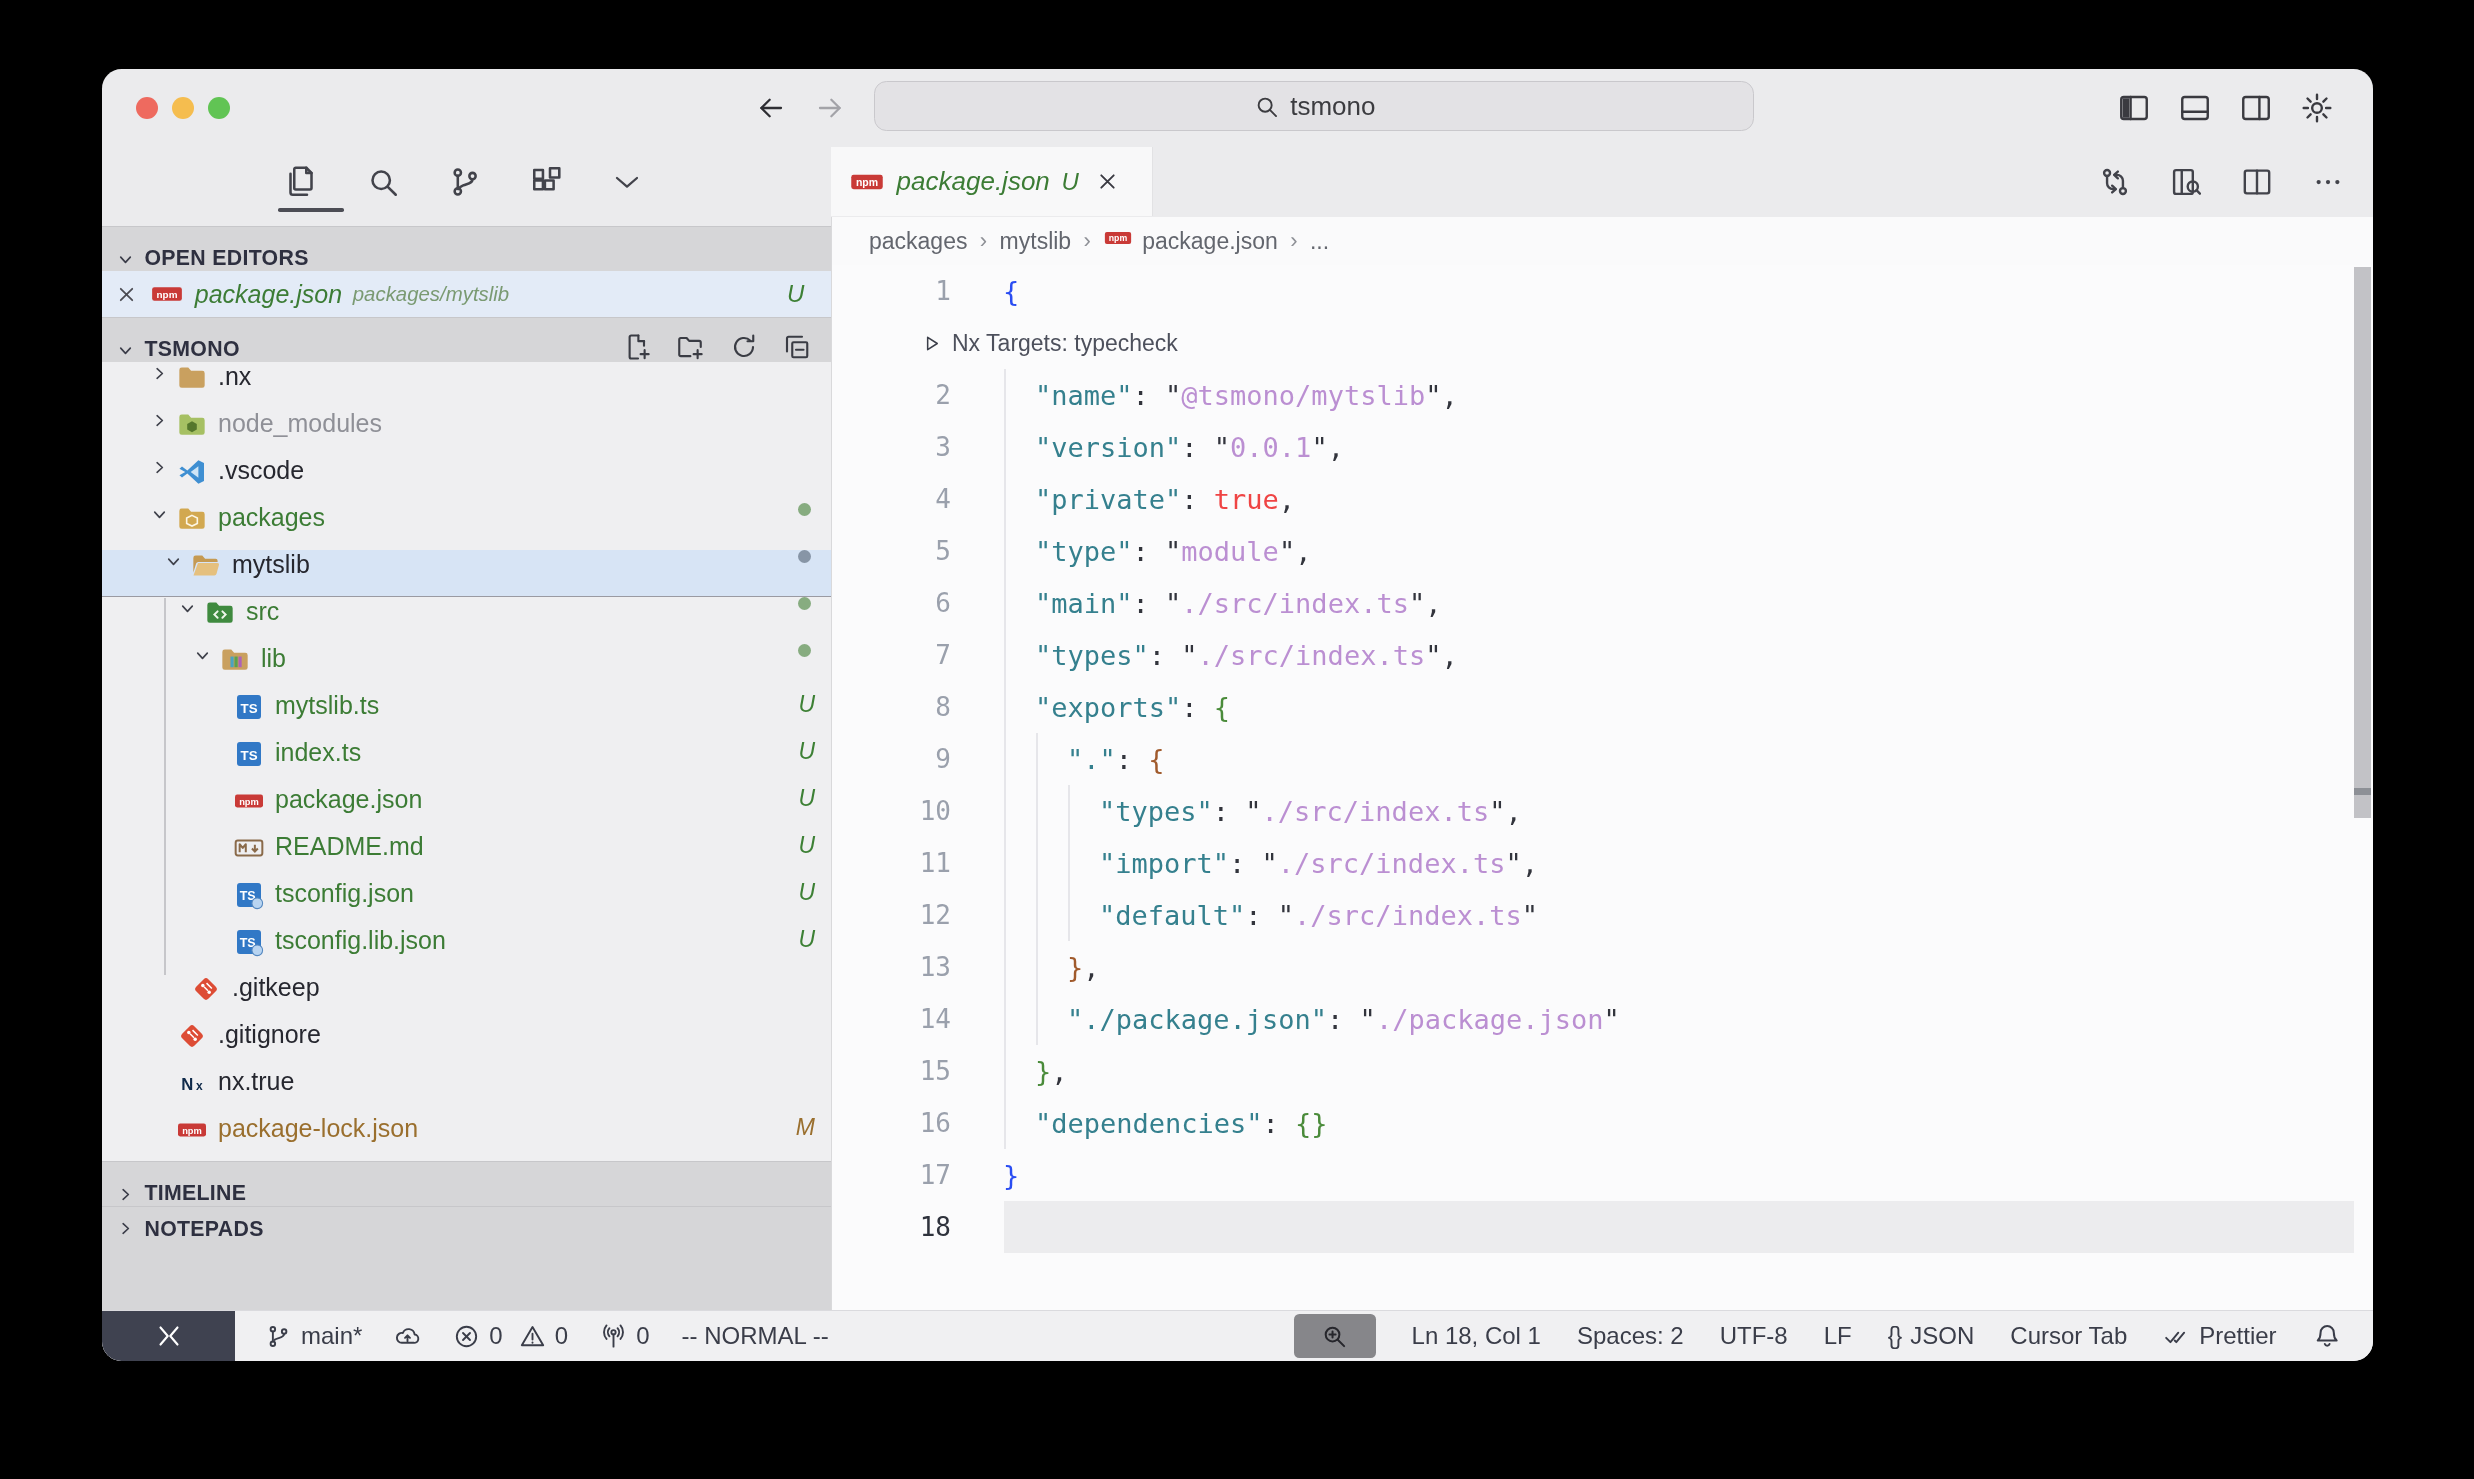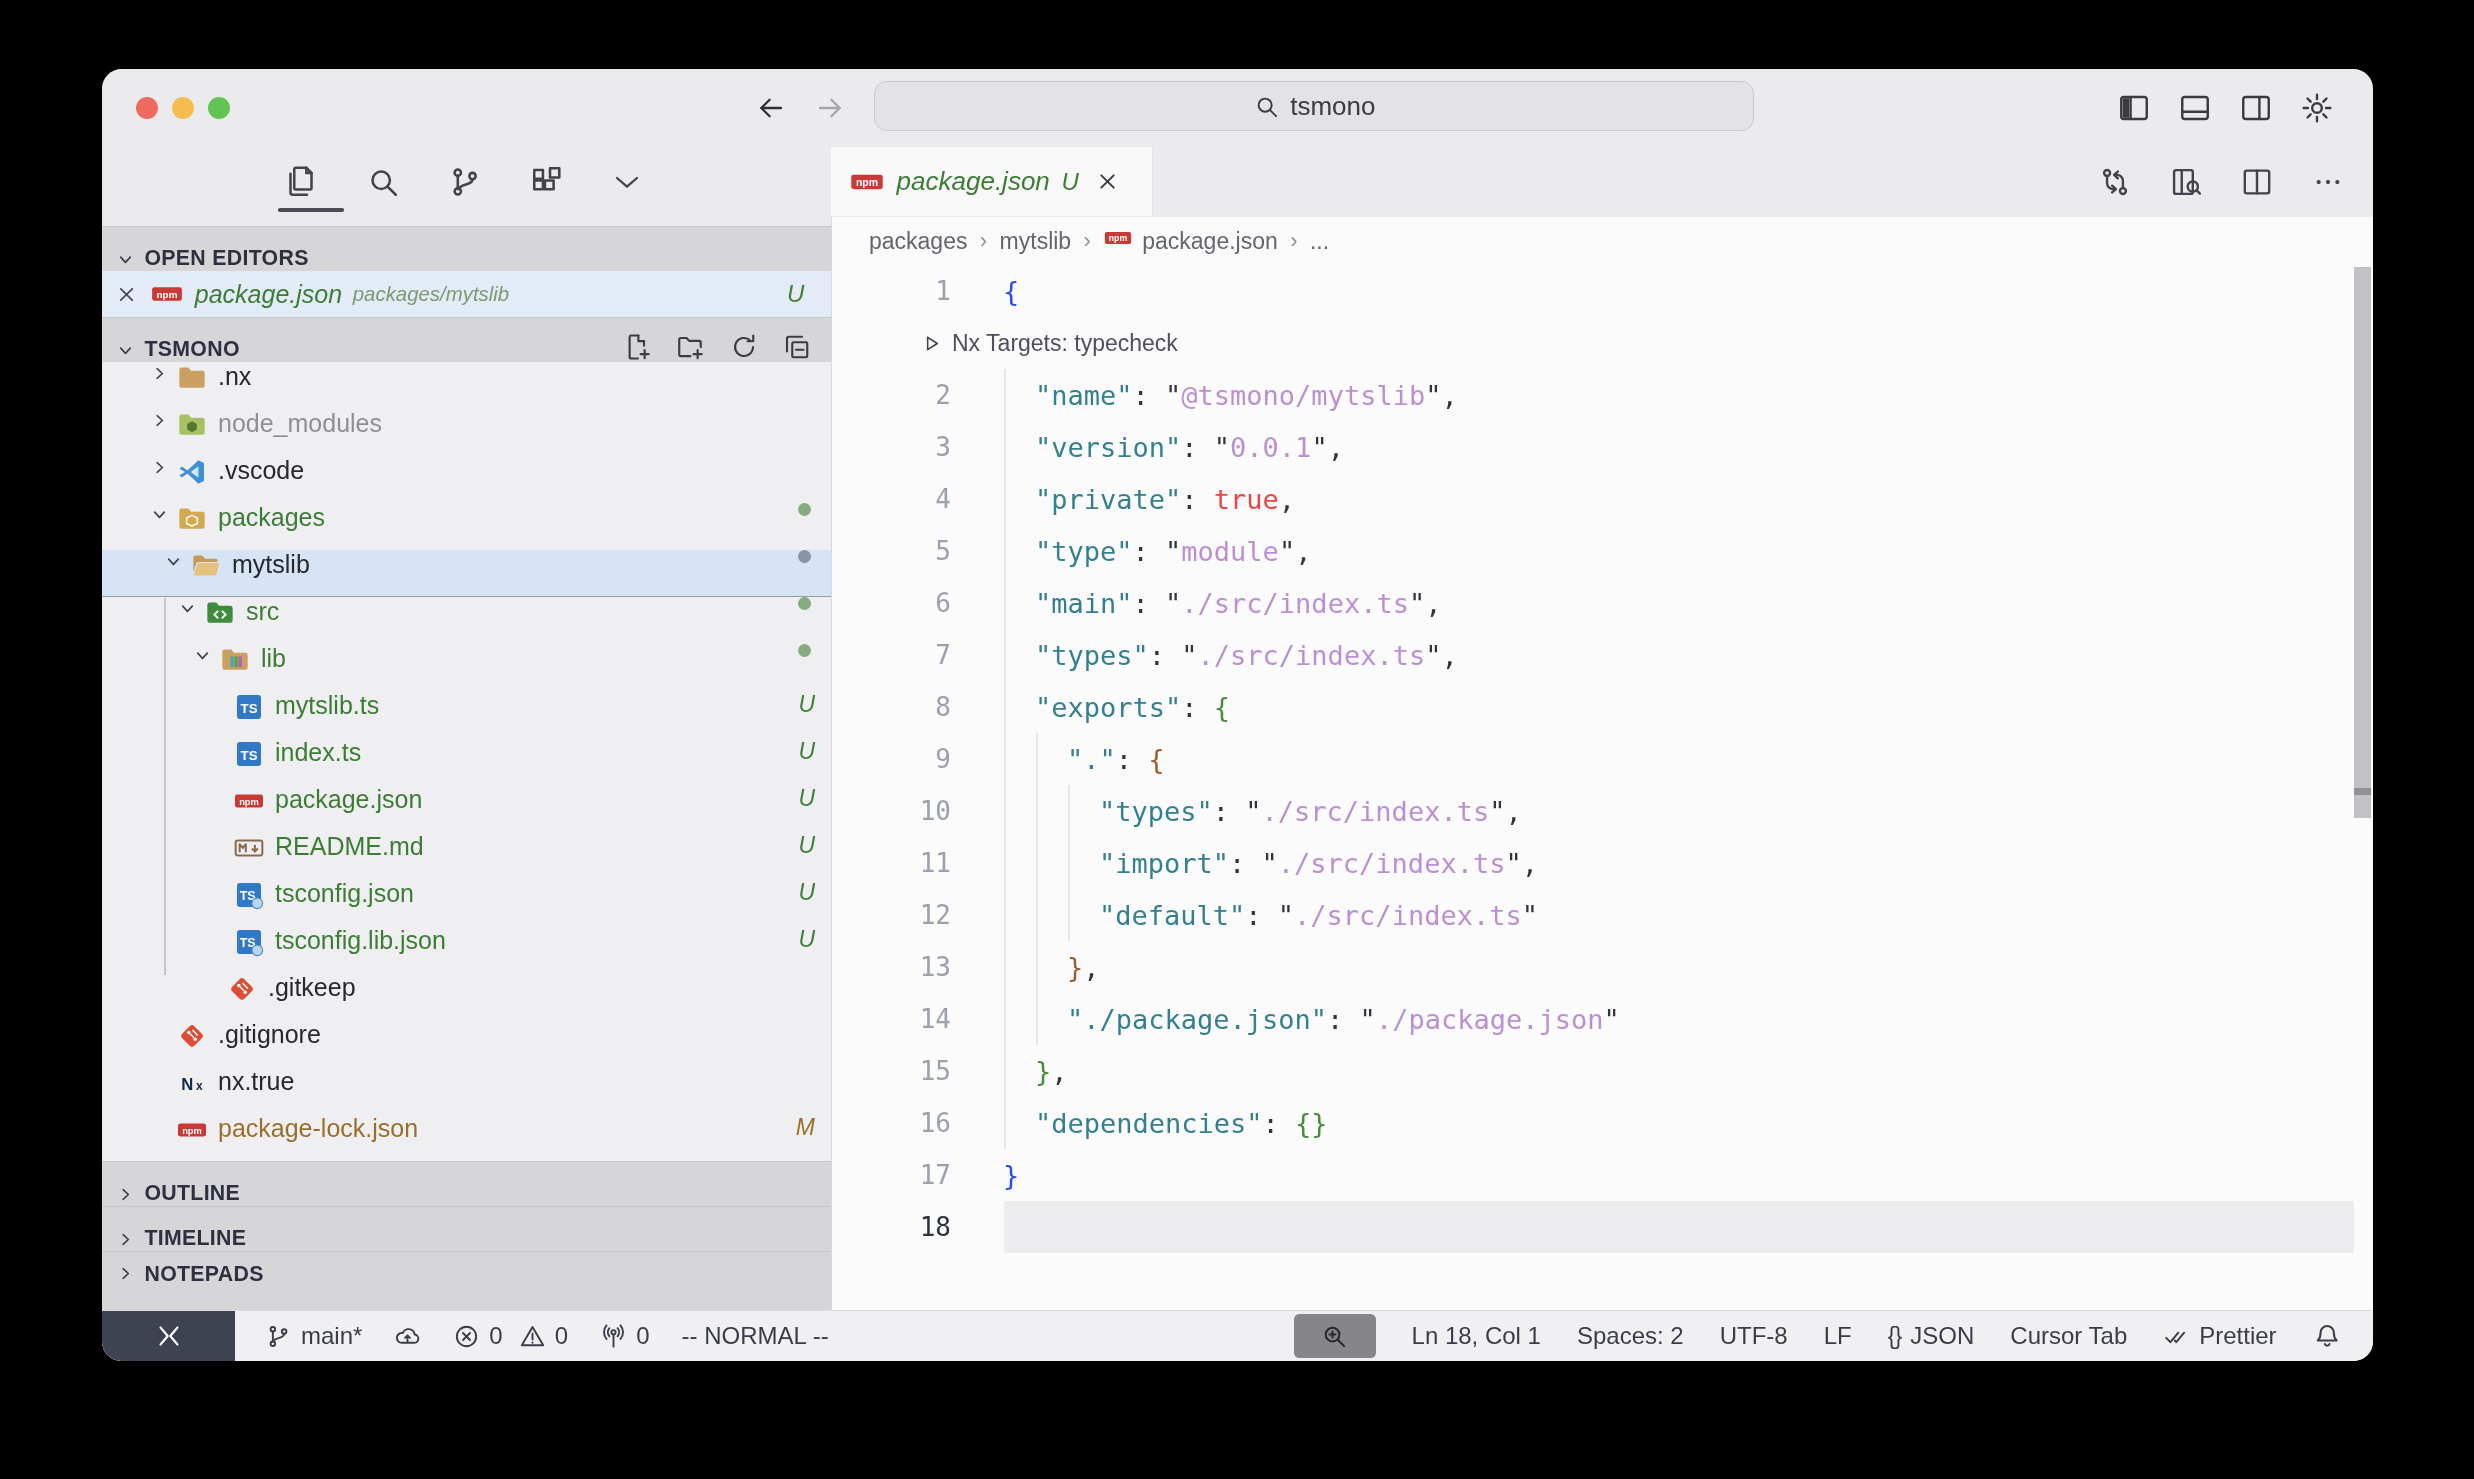--- a/index.html
+++ b/index.html
@@ -463,21 +463,21 @@
           <span class="t-icon">
             <svg width="32" height="32" viewBox="0 0 24 24">
               <rect x="3" y="3" width="18" height="18" rx="2.2" fill="#3178c6"></rect>
               <text x="11" y="16" font-size="9.4" font-weight="bold" fill="#ffffff" text-anchor="middle" font-family="'Liberation Sans',sans-serif" stroke="none">TS</text>
               <circle cx="18.2" cy="18.2" r="4" fill="#b8d4f1" stroke="#5588c0" stroke-width="0.8"></circle>
             </svg>
           </span>
           <span class="t-label c-green">tsconfig.lib.json</span>
           <span class="t-badge b-u">U</span>
         </div>
-        <div class="tree-row" style="padding-left: 55px; margin-left: 36px;">
+        <div class="tree-row" style="padding-left: 55px;">
           <span class="t-chev"></span>
           <span class="t-icon">
             <svg width="32" height="32" viewBox="0 0 24 24">
               <rect x="5.6" y="5.6" width="12.8" height="12.8" rx="2.4" transform="rotate(45 12 12)" fill="#dd4c35"></rect>
               <circle cx="9.6" cy="9.4" r="1.3" fill="#fff"></circle>
               <circle cx="14.4" cy="14.4" r="1.3" fill="#fff"></circle>
               <path d="M10.5 10.3l3 3M12.4 7.6l4 4" stroke="#fff" stroke-width="1.1" fill="none"></path>
             </svg>
           </span>
           <span class="t-label c-dark">.gitkeep</span>
@@ -510,28 +510,20 @@
             <svg width="32" height="32" viewBox="0 0 24 24">
               <rect x="1.5" y="7.2" width="21" height="9.6" rx="1.6" fill="#c93a37"></rect>
               <text x="12" y="14.7" font-size="7" font-weight="bold" fill="#ffffff" text-anchor="middle" font-family="'Liberation Sans',sans-serif" stroke="none">npm</text>
             </svg>
           </span>
           <span class="t-label c-mod">package-lock.json</span>
           <span class="t-badge b-m">M</span>
         </div>
         <div class="tree-guide" style="top: 236px; height: 377px;"></div>
       </div>
-    <div class="sec-header sec-bottom">
-      <span class="chev" style="display: inline-flex;">
-          <svg width="23" height="23" viewBox="0 0 24 24" fill="none" stroke="currentColor" stroke-width="1.7" stroke-linecap="round" stroke-linejoin="round">
-            <path d="M9.5 7l5.5 5-5.5 5"></path>
-          </svg>
-        </span>
-      <span>OUTLINE</span>
-    </div>
     <div class="sec-header sec-bottom">
       <span class="chev" style="display: inline-flex;">
           <svg width="23" height="23" viewBox="0 0 24 24" fill="none" stroke="currentColor" stroke-width="1.7" stroke-linecap="round" stroke-linejoin="round">
             <path d="M9.5 7l5.5 5-5.5 5"></path>
           </svg>
         </span>
       <span>TIMELINE</span>
     </div>
     <div class="sec-header sec-bottom last" style="align-items:flex-start;padding-top:9.8px;">
       <span class="chev" style="display: inline-flex;">

